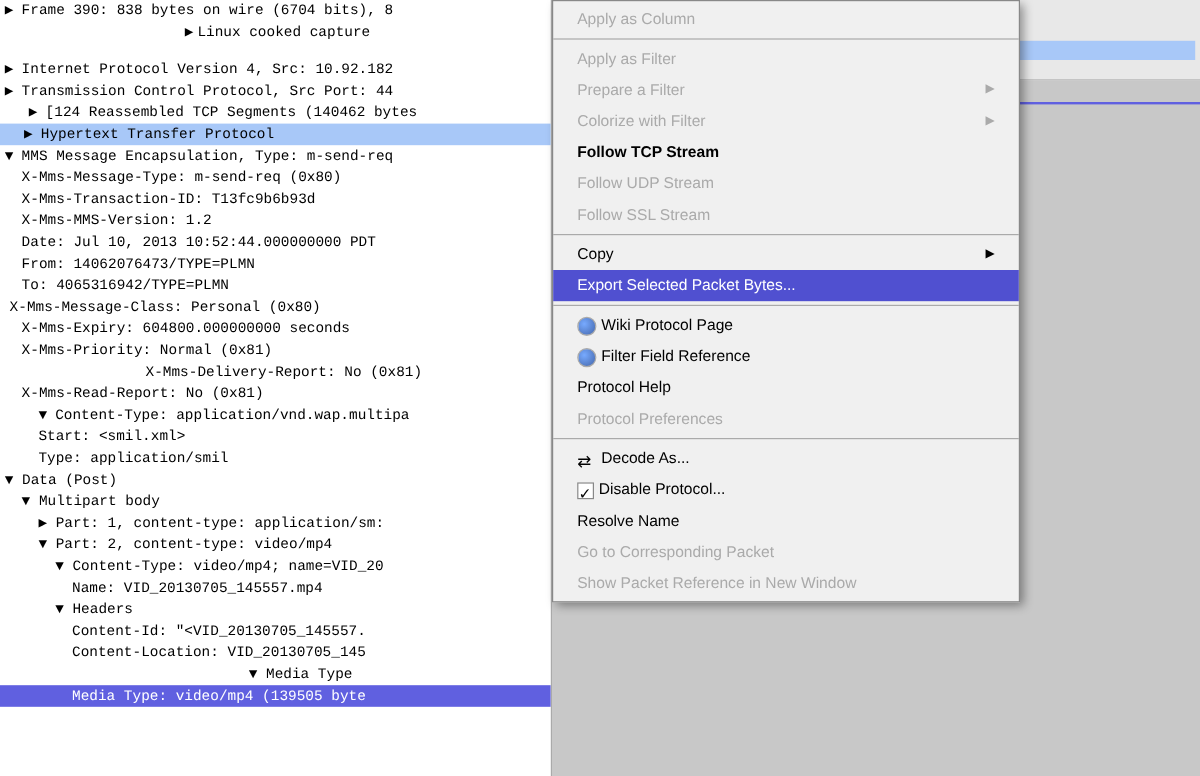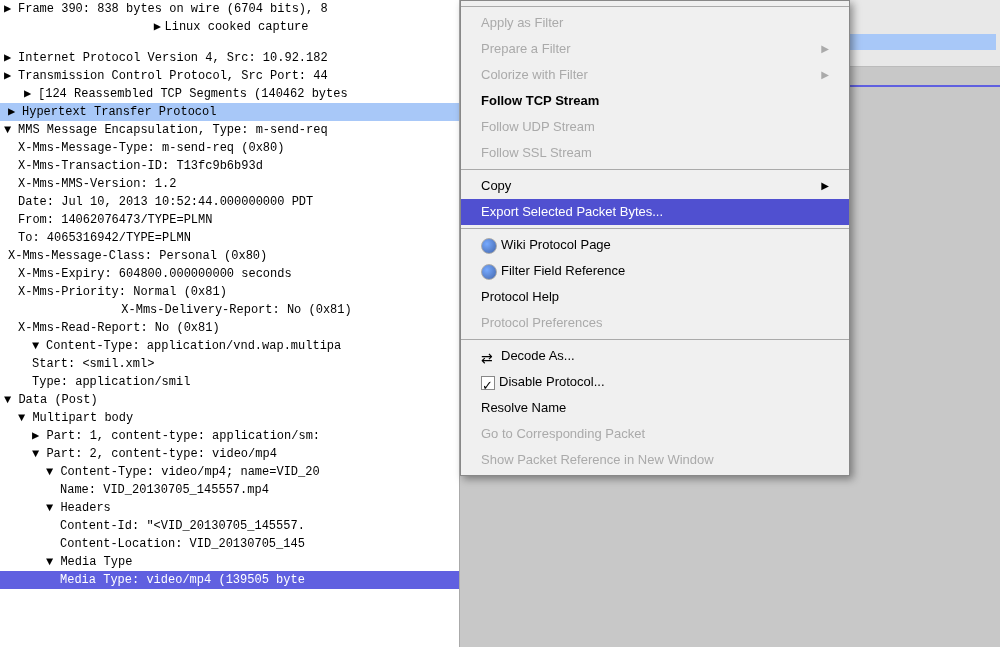--- a/index.html
+++ b/index.html
@@ -192,21 +192,21 @@
 <body>
 
 <div class="main-container">
 
   <div class="left-panel" id="left-panel">
   <div class="tree-item" style="padding-left: 4px;"><span class="tree-arrow">▶ </span><span>Frame 390: 838 bytes on wire (6704 bits), 8</span></div>
       <div class="tree-item" style="padding-left: 4px; text-align: center;"><span class="tree-arrow">▶ </span><span>Linux cooked capture</span></div>
       <div class="tree-item" style="padding-left: 4px; margin-top: 13px;"><span class="tree-arrow">▶ </span><span>Internet Protocol Version 4, Src: 10.92.182</span></div>
       <div class="tree-item" style="padding-left: 4px;"><span class="tree-arrow">▶ </span><span>Transmission Control Protocol, Src Port: 44</span></div>
       <div class="tree-item" style="padding-left: 4px; margin-left: 20px;"><span class="tree-arrow">▶ </span><span>[124 Reassembled TCP Segments (140462 bytes</span></div>
-      <div class="tree-item selected-blue" style="padding-left: 8px;"><span class="tree-arrow">▶ </span><span>Hypertext Transfer Protocol</span></div>
+      <div class="tree-item selected-blue" style="padding-left: 20px;"><span class="tree-arrow">▶ </span><span>Hypertext Transfer Protocol</span></div>
       <div class="tree-item" style="padding-left: 4px;"><span class="tree-arrow">▼ </span><span>MMS Message Encapsulation, Type: m-send-req</span></div>
       <div class="tree-item" style="padding-left: 18px;"><span>X-Mms-Message-Type: m-send-req (0x80)</span></div>
       <div class="tree-item" style="padding-left: 18px;"><span>X-Mms-Transaction-ID: T13fc9b6b93d</span></div>
       <div class="tree-item" style="padding-left: 18px;"><span>X-Mms-MMS-Version: 1.2</span></div>
       <div class="tree-item" style="padding-left: 18px;"><span>Date: Jul 10, 2013 10:52:44.000000000 PDT</span></div>
       <div class="tree-item" style="padding-left: 18px;"><span>From: 14062076473/TYPE=PLMN</span></div>
       <div class="tree-item" style="padding-left: 18px;"><span>To: 4065316942/TYPE=PLMN</span></div>
       <div class="tree-item" style="padding-left: 8px;"><span>X-Mms-Message-Class: Personal (0x80)</span></div>
       <div class="tree-item" style="padding-left: 18px;"><span>X-Mms-Expiry: 604800.000000000 seconds</span></div>
       <div class="tree-item" style="padding-left: 18px;"><span>X-Mms-Priority: Normal (0x81)</span></div>
@@ -217,25 +217,26 @@
       <div class="tree-item" style="padding-left: 32px;"><span>Type: application/smil</span></div>
       <div class="tree-item" style="padding-left: 4px;"><span>▼ Data (Post)</span></div>
       <div class="tree-item" style="padding-left: 18px;"><span>▼ Multipart body</span></div>
       <div class="tree-item" style="padding-left: 32px;"><span>▶ Part: 1, content-type: application/sm:</span></div>
       <div class="tree-item" style="padding-left: 32px;"><span>▼ Part: 2, content-type: video/mp4</span></div>
       <div class="tree-item" style="padding-left: 46px;"><span>▼ Content-Type: video/mp4; name=VID_20</span></div>
       <div class="tree-item" style="padding-left: 60px;"><span>Name: VID_20130705_145557.mp4</span></div>
       <div class="tree-item" style="padding-left: 46px;"><span>▼ Headers</span></div>
       <div class="tree-item" style="padding-left: 60px;"><span>Content-Id: "&lt;VID_20130705_145557.</span></div>
       <div class="tree-item" style="padding-left: 60px;"><span>Content-Location: VID_20130705_145</span></div>
-      <div class="tree-item" style="padding-left: 46px;"><span>▼ Media Type</span></div>
+      <div class="tree-item" style="padding-left: 46px; text-align: center;"><span>▼ Media Type</span></div>
       <div class="tree-item bottom-selected" style="padding-left: 60px;"><span>Media Type: video/mp4 (139505 byte</span></div>
     </div>
 
   <div class="context-menu" id="context-menu">
+  <div class="menu-item disabled"><span>Apply as Column</span></div>
       <div class="menu-separator"></div>
       <div class="menu-item disabled"><span>Apply as Filter</span></div>
       <div class="menu-item disabled has-submenu">
         <span>Prepare a Filter</span>
         <span class="submenu-arrow">▶</span>
       </div>
       <div class="menu-item disabled has-submenu">
         <span>Colorize with Filter</span>
         <span class="submenu-arrow">▶</span>
       </div>

